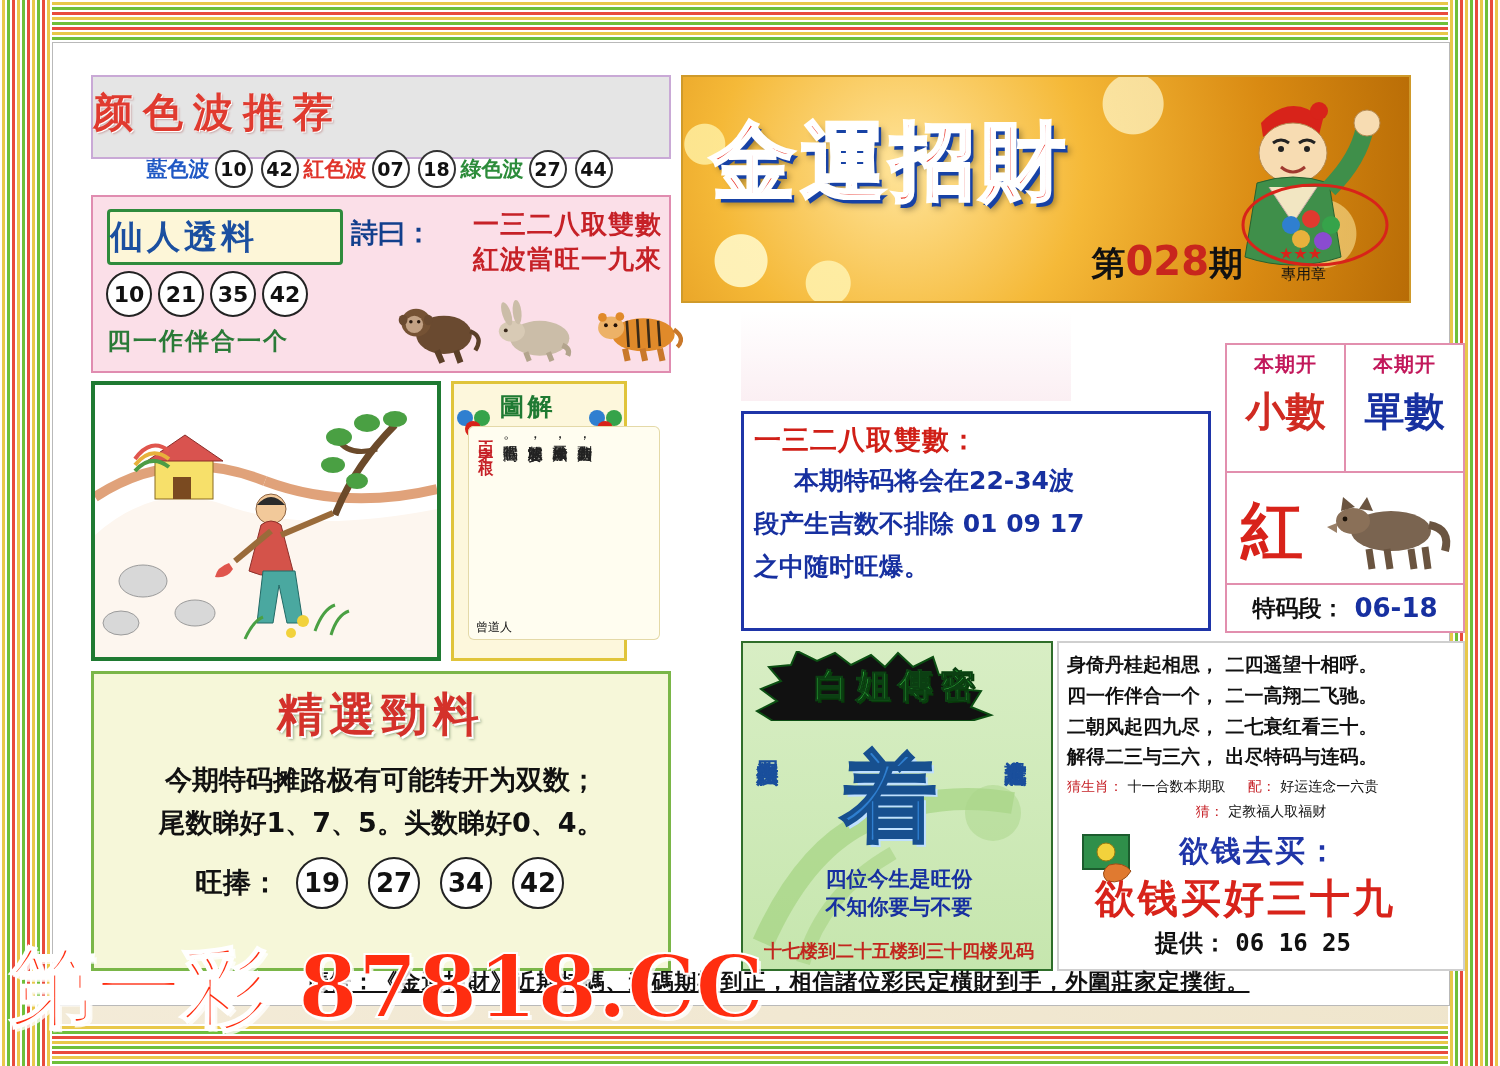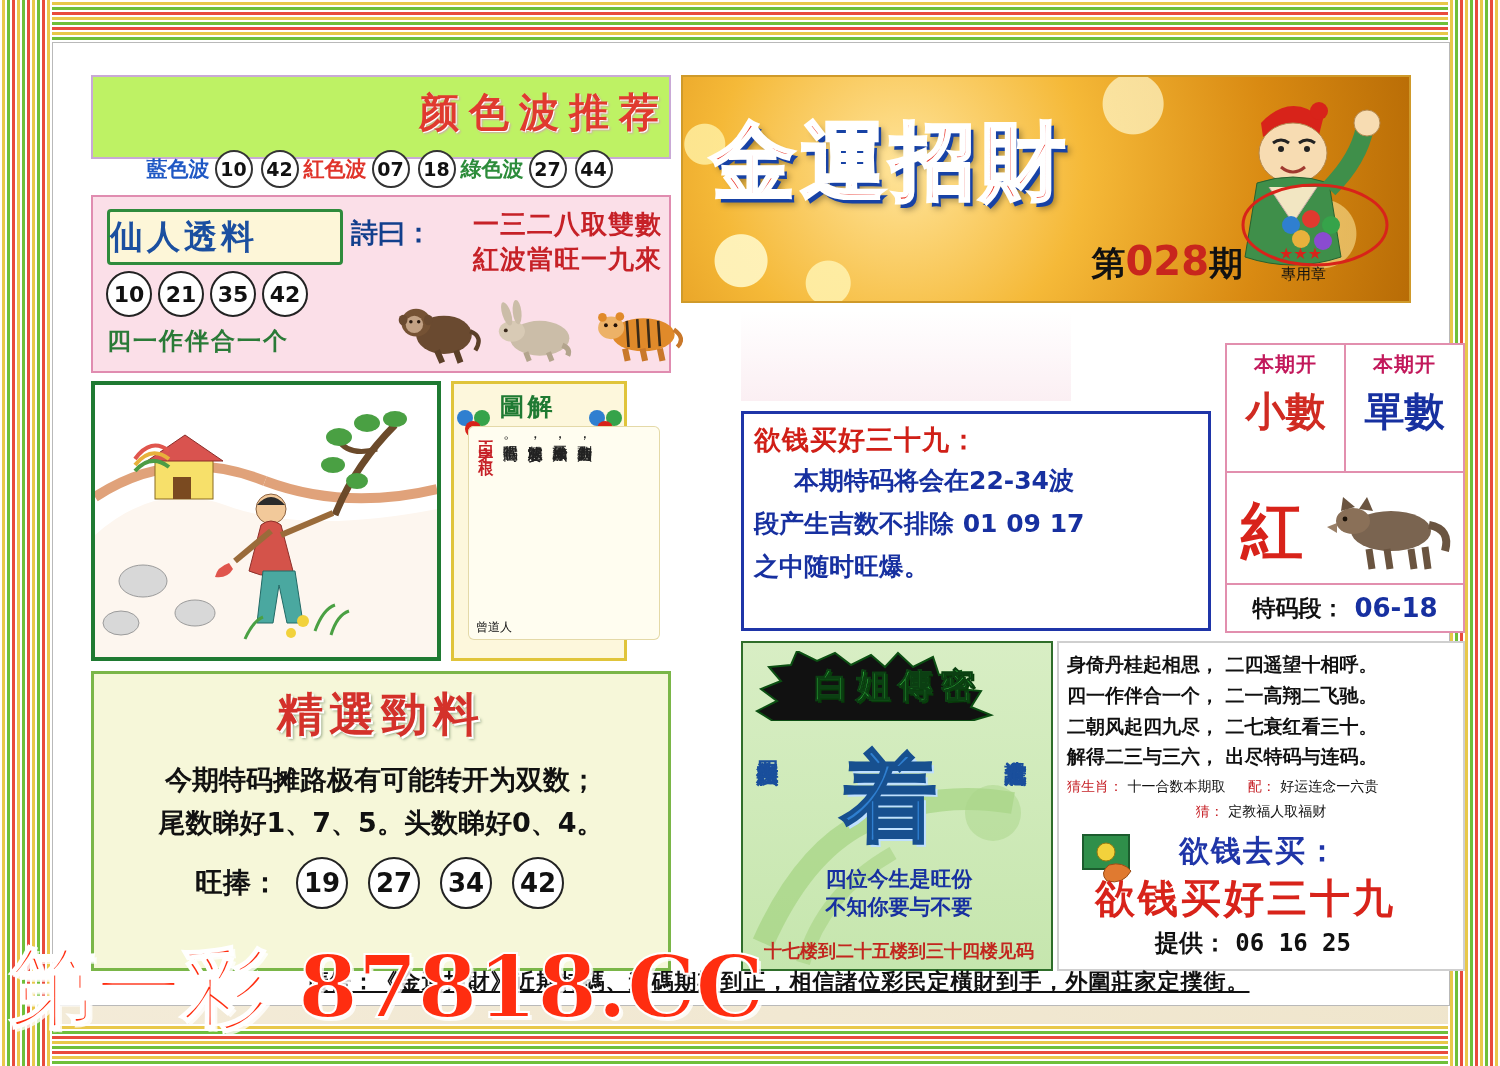--- a/index.html
+++ b/index.html
@@ -35,22 +35,22 @@
     position:absolute;top:0;width:52px;height:1066px;
     background:repeating-linear-gradient(90deg,
       #ffffff 0 2px,#e8c84a 2px 5px,#ffffff 5px 7px,#6fbf3a 7px 10px,#ffffff 10px 12px,#e94b3c 12px 15px);
   }
   .lr-stripe.left{left:0;}
   .lr-stripe.right{right:0;}
 
   
   .color-wave{
     position:absolute;left:38px;top:32px;width:580px;height:84px;
-    background:#bef264;border:2px solid #c9a9d6;box-sizing:border-box;
-    text-align:right;
+    background:#e5e5e5;border:2px solid #c9a9d6;box-sizing:border-box;
+    text-align:left;
   }
   .color-wave .title{
     font-size:40px;font-weight:bold;color:#e03a2f;letter-spacing:10px;
     margin-top:8px;
     text-shadow:1px 1px 0 #fff,2px 2px 2px #caa;
   }
   .wave-row{
     display:flex;align-items:center;justify-content:center;gap:2px;margin-top:10px;
     font-size:21px;
   }
@@ -524,21 +524,21 @@
         <path d="M44 58 l3 20 M62 58 l3 20 M86 58 l3 20 M100 56 l3 22" stroke="#6a5440" stroke-width="7"></path>
         <path d="M104 34 q22 4 16 26" stroke="#6a5440" stroke-width="8" fill="none"></path>
       </svg>
     </div>
     <div class="temaduan">
       <span class="lab">特码段：</span>
       <span class="val">06-18</span>
     </div>
 
     <div class="bodan">
-      <div class="h">欲钱买好三十九：</div>
+      <div class="h">一三二八取雙數：</div>
       <div class="l l2">本期特码将会在22-34波</div>
       <div class="l">段产生吉数不排除 01 09 17</div>
       <div class="l">之中随时旺爆。</div>
     </div>
 
     <div class="baijie">
       <svg style="position:absolute;left:0;top:0;" width="312" height="330" viewBox="0 0 312 330">
         <path d="M20 300 q40 -90 100 -120 q70 -34 150 -20" stroke="#9fd07a" stroke-width="22" fill="none" opacity=".6"></path>
         <path d="M60 320 q20 -70 90 -110" stroke="#9fd07a" stroke-width="14" fill="none" opacity=".5"></path>
         <circle cx="250" cy="170" r="28" fill="#a9d68a" opacity=".5"></circle>

